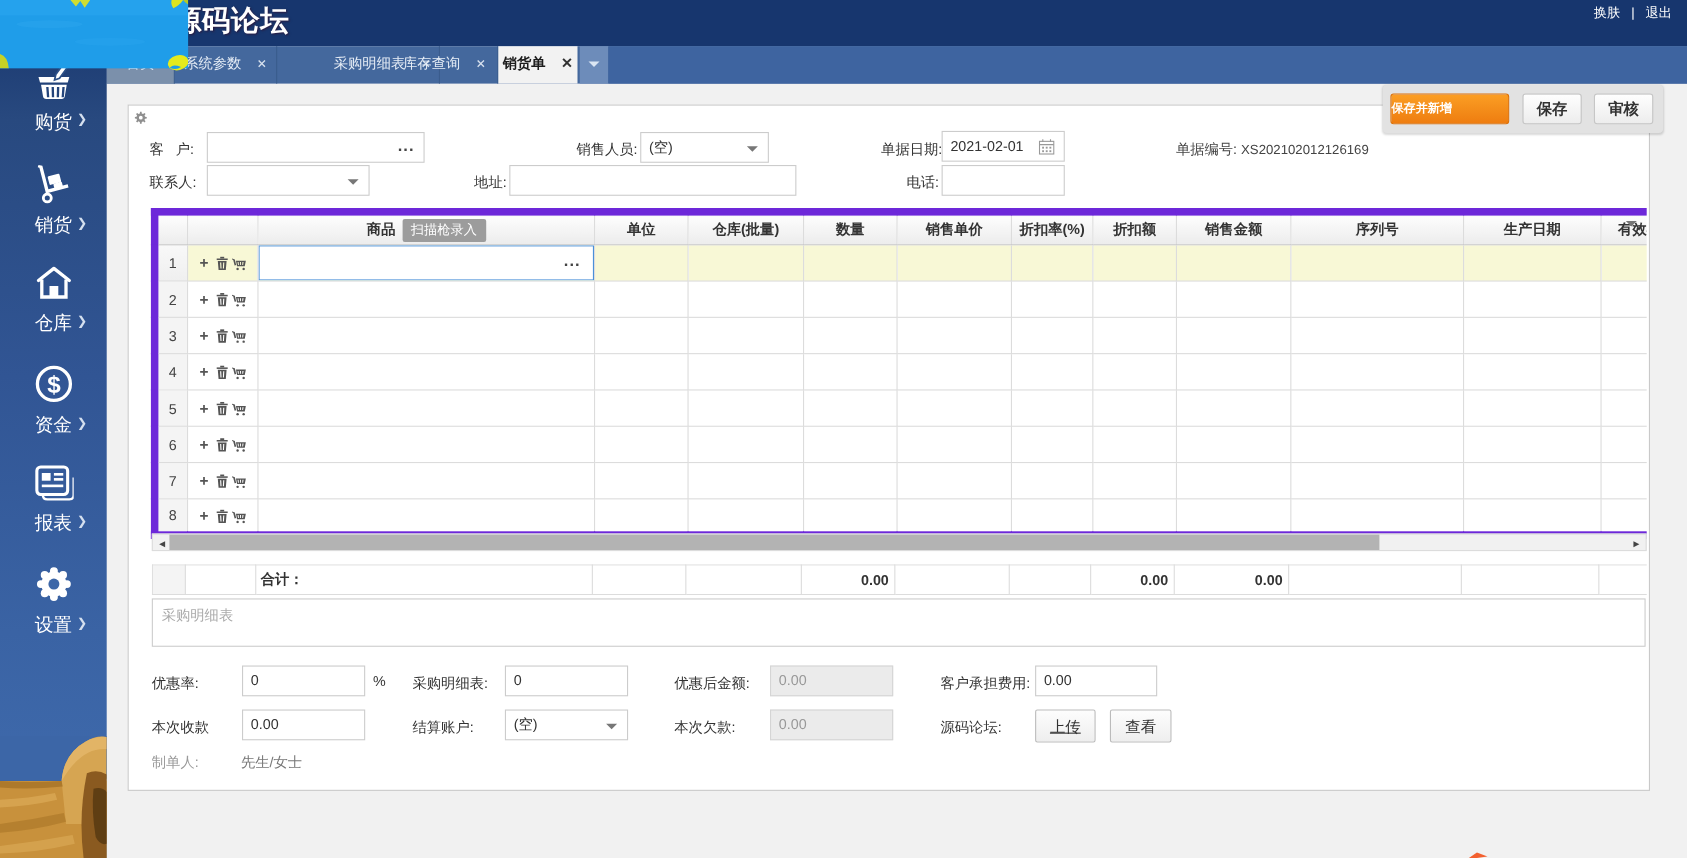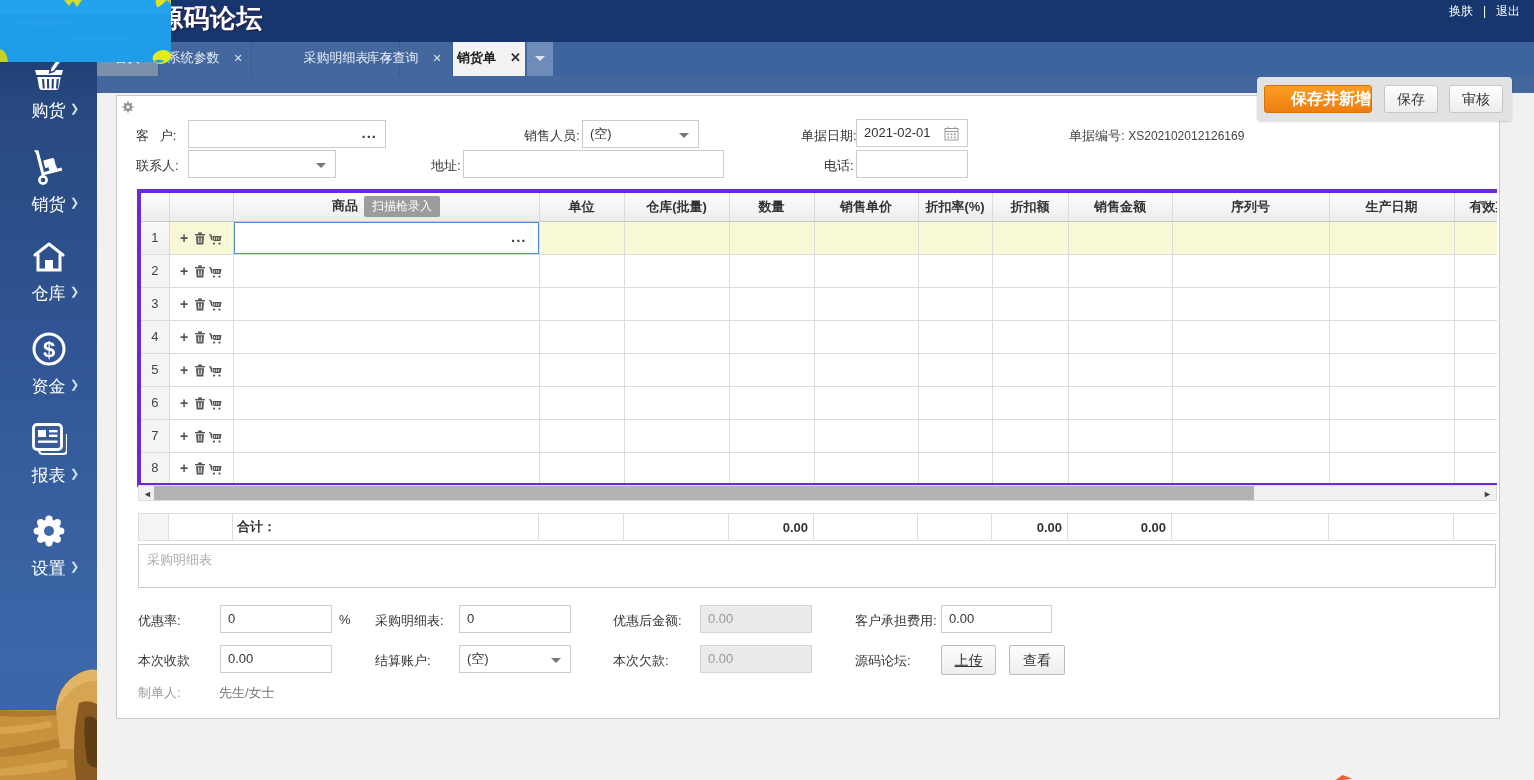--- a/index.html
+++ b/index.html
@@ -5,52 +5,52 @@
 <style>
 *{margin:0;padding:0;box-sizing:border-box;}
 html,body{width:1534px;height:780px;overflow:hidden;}
 body{font-family:"Liberation Sans",sans-serif;background:#f1f1f1;position:relative;}
 #page{position:absolute;left:0;top:0;width:1534px;height:780px;overflow:hidden;}
 
 #header{position:absolute;left:0;top:0;width:1534px;height:42px;background:#17366e;}
 #title{position:absolute;left:157px;top:0;height:42px;line-height:37px;font-size:26px;font-weight:bold;color:#fff;text-shadow:1px 1px 2px rgba(60,0,20,.55);letter-spacing:0.5px;}
 #skin{position:absolute;right:14px;top:3px;font-size:12px;color:#fff;}
 
-#tabbar{position:absolute;left:97px;top:42px;width:1437px;height:51px;background:#44689d;}
+#tabbar{position:absolute;left:97px;top:42px;width:1437px;height:34px;background:#44689d;}
 
 .tab{position:absolute;top:0;height:34px;line-height:32px;text-align:center;color:#e6edf6;font-size:13px;border-right:1px solid #3a5c8d;}
 .tab .x{margin-left:14px;font-size:11px;opacity:.92;}
 .tab.active{height:34px;line-height:32px;background:#f2f2f2;color:#1c1c1c;font-weight:bold;border-right:none;z-index:3;}
 .tab.active .x{color:#222;font-weight:bold;font-size:13px;}
 #tabdrop{position:absolute;top:0;height:34px;background:#6d8cba;}
 #tabdrop:after{content:"";position:absolute;left:50%;top:14px;margin-left:-5px;border:5px solid transparent;border-top-color:#dbe6f3;}
 
 #sidebar{position:absolute;left:0;top:42px;width:97px;height:666px;background:linear-gradient(180deg,#1d3c73 0%,#28497f 10%,#315594 45%,#3a63a4 80%,#3e69ab 100%);}
 .sbitem{position:absolute;left:0;width:97px;text-align:center;color:#fff;}
 .sbitem svg{display:block;margin:0 auto;}
 .sblabel{margin-top:8px;font-size:17px;color:#fff;position:relative;}
 .sblabel .chev{font-size:11px;color:#d5e0ef;margin-left:0;position:absolute;left:70px;top:3px;}
 
 #wheat{position:absolute;left:0;top:669px;width:97px;height:111px;}
 
 #logo{position:absolute;left:0;top:0;width:171px;height:62px;background:linear-gradient(180deg,#24a3ee 0%,#1e9ce9 55%,#1b97e6 100%);z-index:9;}
 
 #btnpanel{position:absolute;left:1257px;top:77px;width:255px;height:44px;background:#e2e2e2;border-radius:4px;box-shadow:0 1px 2px rgba(0,0,0,.15);z-index:8;}
-#btn-orange{position:absolute;left:7px;top:8px;width:108px;height:28px;border-radius:3px;background:linear-gradient(180deg,#fb9e24,#ee7d10);border:1px solid #dd7108;color:#fff;font-weight:bold;font-size:16px;text-align:right;line-height:26px;}
+#btn-orange{position:absolute;left:7px;top:8px;width:108px;height:28px;border-radius:3px;background:linear-gradient(180deg,#fb9e24,#ee7d10);border:1px solid #dd7108;color:#fff;font-weight:bold;font-size:11px;text-align:left;line-height:26px;}
 .btn-plain{position:absolute;top:8px;width:54px;height:28px;border-radius:3px;background:linear-gradient(180deg,#fefefe,#ededed);border:1px solid #c6c6c6;color:#333;font-size:14px;text-align:center;line-height:26px;}
 
 #panel{position:absolute;left:116px;top:95px;width:1384px;height:624px;background:#fff;border:1px solid #c9c9c9;}
 .lbl{position:absolute;font-size:13px;color:#333;white-space:nowrap;}
 .inp{position:absolute;height:28px;border:1px solid #ccc;background:#fff;font-size:13px;color:#333;line-height:26px;padding-left:7px;}
 .inp.dis{background:#ebebeb;color:#999;border-color:#d5d5d5;}
 .sel:after{content:"";position:absolute;right:9px;top:12px;border:5px solid transparent;border-top-color:#777;}
 .dots{position:absolute;right:8px;top:0;line-height:24px;font-size:15px;font-weight:bold;color:#444;letter-spacing:1px;}
 
 table{border-collapse:collapse;table-layout:fixed;}
-#gridt{border:4px solid #6d28d9;}
+#gridt{border:7px solid #6d28d9;}
 #total{border:1px solid #c5c5c5;}
 #gridt td,#gridt th,#total td{border:1px solid #dcdcdc;overflow:hidden;white-space:nowrap;}
 #gridt th{height:30px;background:linear-gradient(180deg,#fdfdfd,#ececec);font-size:13px;color:#333;font-weight:bold;border-bottom:1px solid #c9c9c9;}
 #gridt td{height:33px;font-size:13px;color:#555;}
 #gridt tr.sel td{background:#f8f8d6;}
 #gridt .num{background:#f4f4f4;text-align:center;color:#444;}
 #gridt tr.sel td.num{background:linear-gradient(180deg,#f8f8f8,#efefef);}
 
 .acts{text-align:center;color:#8a8a8a;font-size:13px;}
 tr.sel .acts{color:#1b1b1b;}
@@ -178,22 +178,22 @@
       <path d="M166.5 0 L171 0 L171 4 Q168 2.5 166.5 0 Z" fill="#b5c828"></path>
       <path d="M0 49 Q7 51 8 62 L0 62 Z" fill="#c6d226"></path>
       <g transform="rotate(-14 162 57)">
           <ellipse cx="162" cy="57" rx="9.5" ry="6.8" fill="#e4ea1c"></ellipse>
           <path d="M153.5 59.5 Q158 63.5 163.5 61.5 Q159.5 58.5 156 58.5 Z" fill="#1f9de9"></path>
         </g>
     </svg>
   </div>
   <div id="btnpanel">
     <div id="btn-orange">保存并新增</div>
-    <div class="btn-plain" style="left:127px;">保存</div>
-    <div class="btn-plain" style="left:192px;">审核</div>
+    <div class="btn-plain" style="left:127px;font-weight:bold;">保存</div>
+    <div class="btn-plain" style="left:192px;font-weight:bold;">审核</div>
   </div>
   <div id="panel">
     <svg id="gear" width="12" height="12" viewBox="0 0 32 32">
         <path fill="#8f8f8f" fill-rule="evenodd" d="M25.7 11.9 L26.2 13.7 L30.4 14.0 L30.4 18.0 L26.2 18.3 L25.7 19.9 L24.9 21.6 L27.6 24.7 L24.7 27.6 L21.6 24.9 L20.1 25.7 L18.3 26.2 L18.0 30.4 L14.0 30.4 L13.7 26.2 L12.1 25.7 L10.4 24.9 L7.3 27.6 L4.4 24.7 L7.1 21.6 L6.3 20.1 L5.8 18.3 L1.6 18.0 L1.6 14.0 L5.8 13.7 L6.3 12.1 L7.1 10.4 L4.4 7.3 L7.3 4.4 L10.4 7.1 L11.9 6.3 L13.7 5.8 L14.0 1.6 L18.0 1.6 L18.3 5.8 L19.9 6.3 L21.6 7.1 L24.7 4.4 L27.6 7.3 L24.9 10.4 Z M20.6 16 A4.6 4.6 0 1 0 11.4 16 A4.6 4.6 0 1 0 20.6 16 Z"></path>
       </svg>
     <div class="lbl" style="left:19px;top:31px;">客&nbsp;&nbsp;&nbsp;户:</div>
     <div class="inp" style="left:71px;top:24px;width:198px;">
         <span class="dots">...</span>
       </div>
     <div class="lbl" style="left:407px;top:31px;">销售人员:</div>

